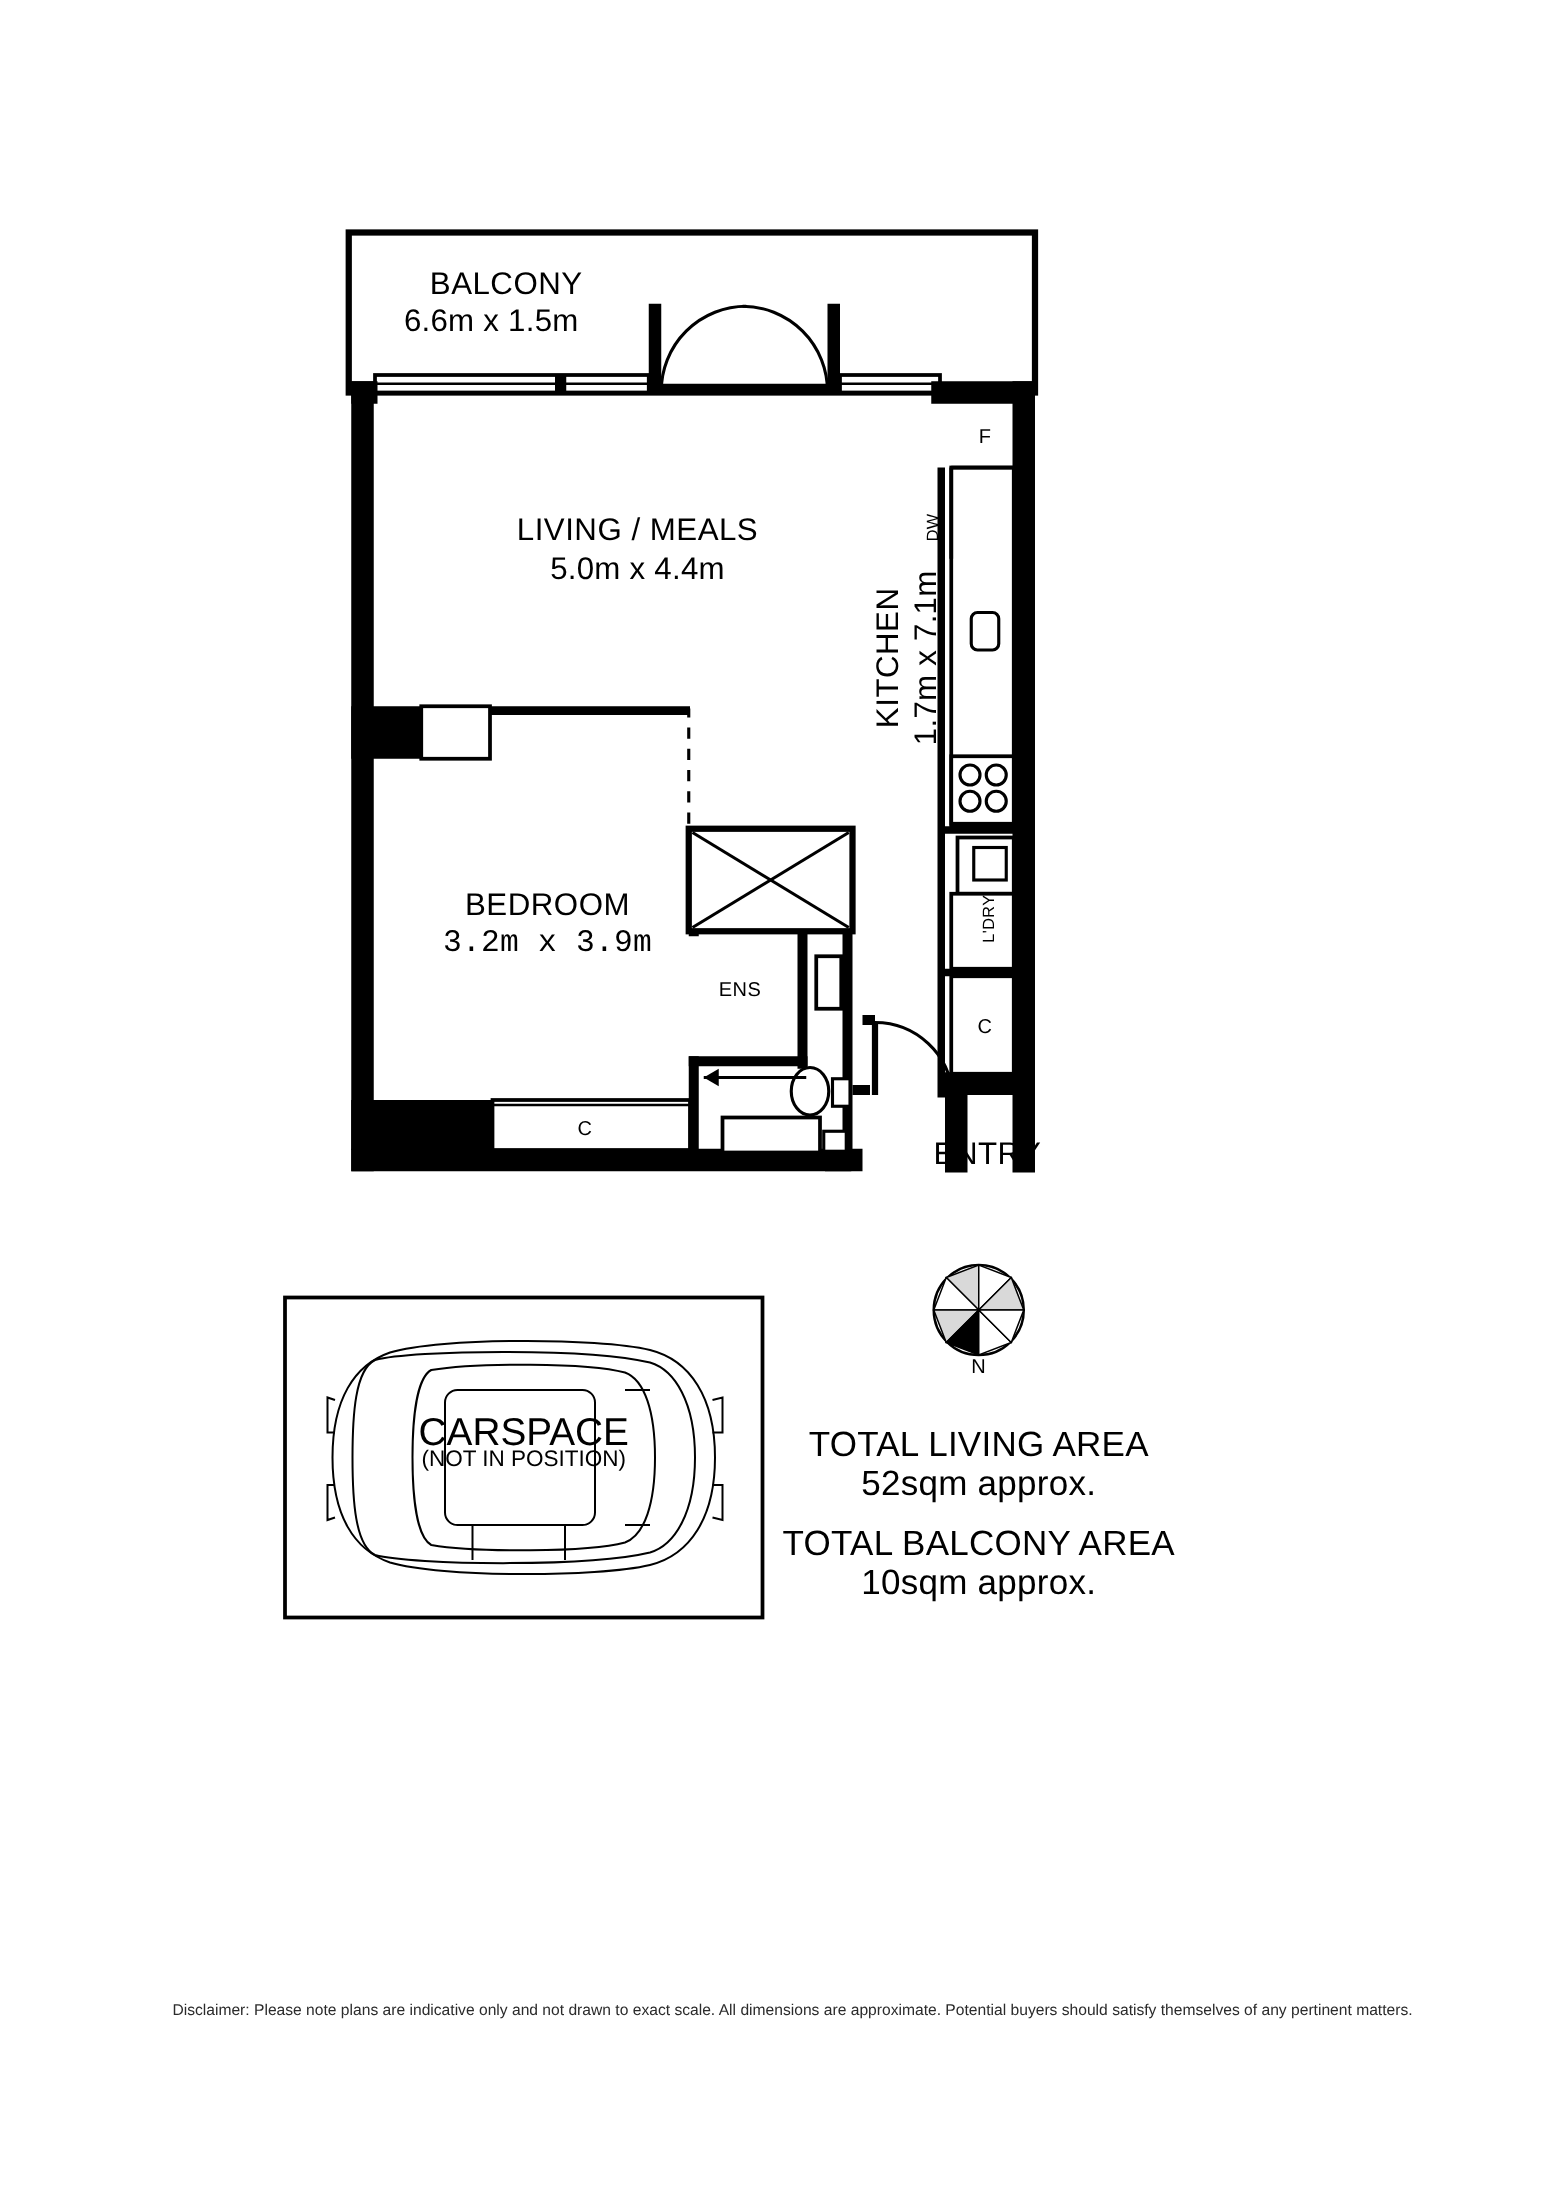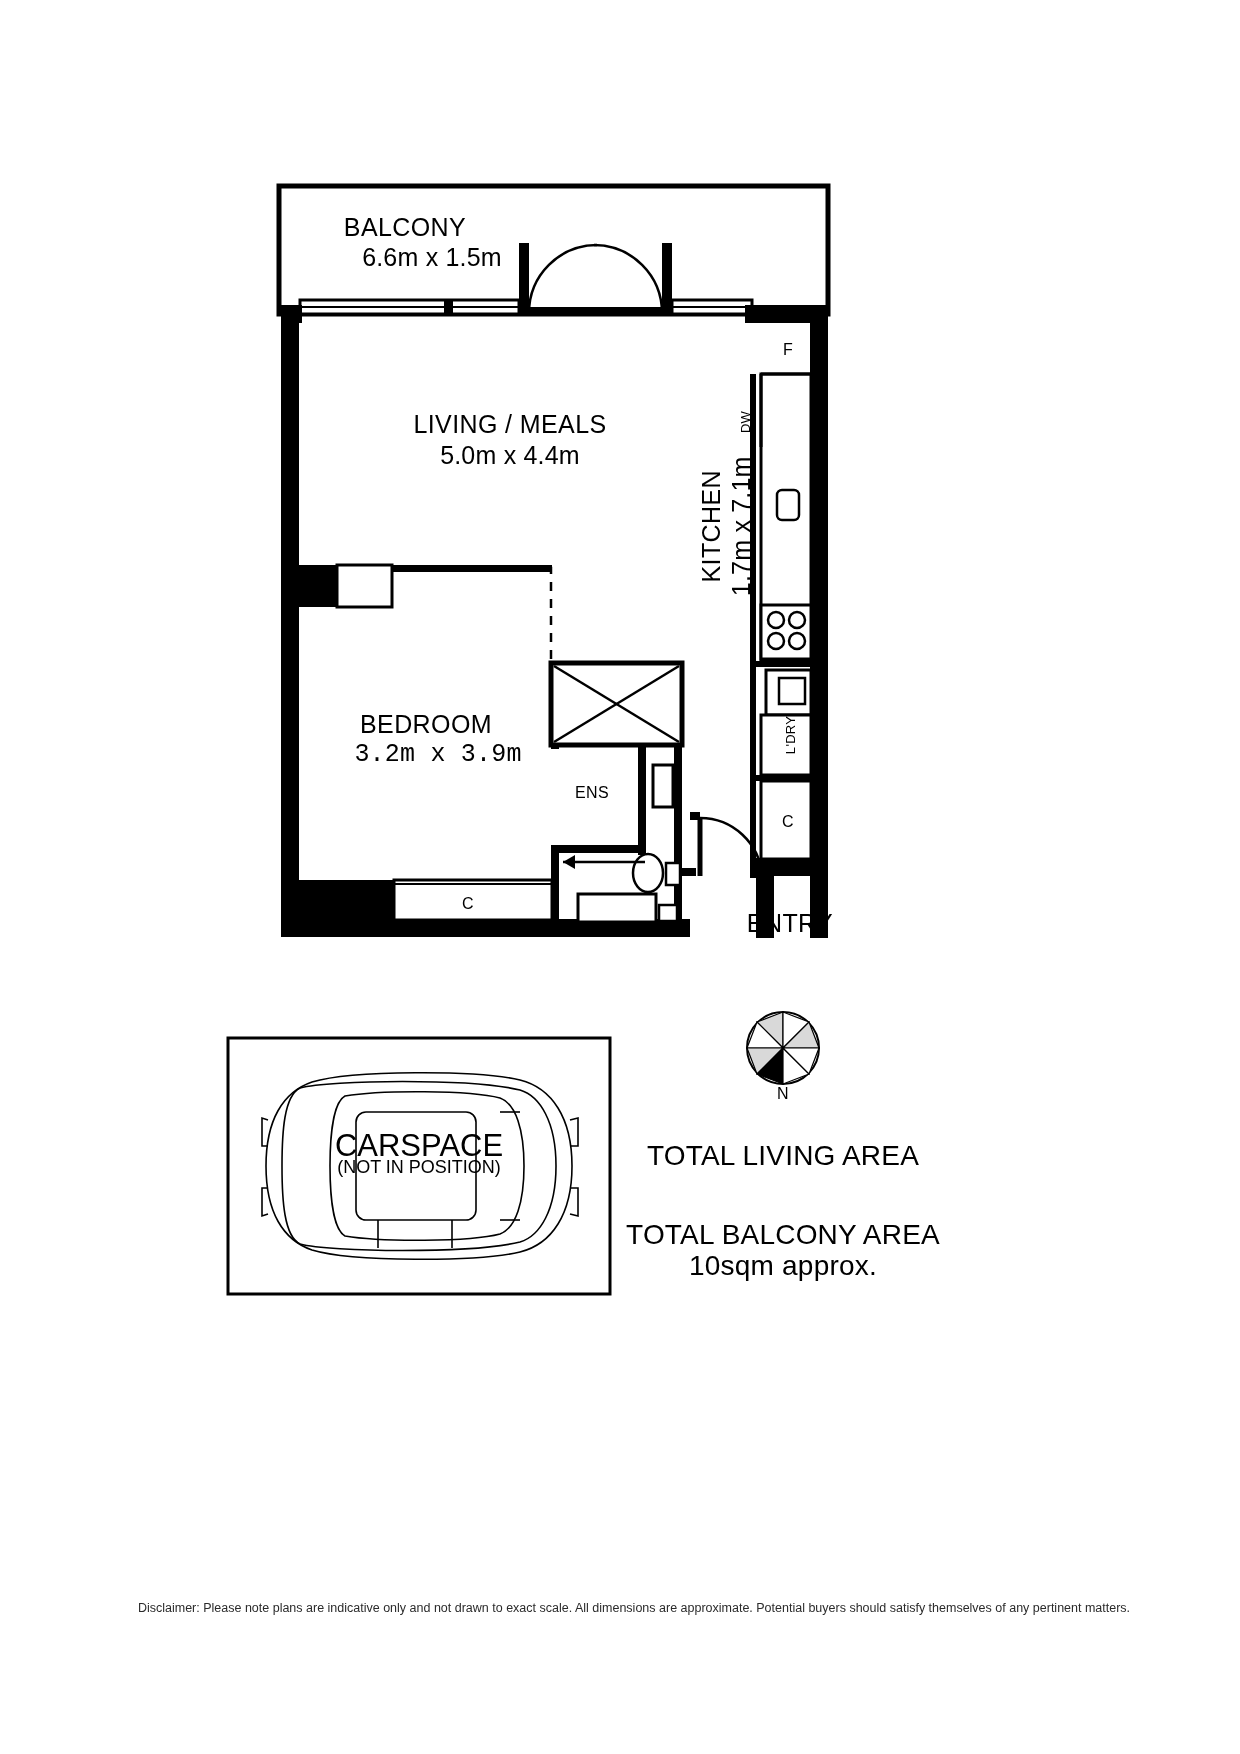--- a/index.html
+++ b/index.html
@@ -224,26 +224,26 @@
       <path d="M783 1048 L819 1048 L809 1022 Z" fill="#d9d9d9" stroke="#000000" stroke-width="1.2"></path>
       <path d="M783 1048 L747 1048 L757 1074 Z" fill="#d9d9d9" stroke="#000000" stroke-width="1.2"></path>
       <path d="M783 1048 L783 1084 L757 1074 Z" fill="#000000" stroke="#000000" stroke-width="1.2"></path>
       <path d="M783 1048 L783 1084 L809 1074 Z" fill="#ffffff" stroke="#000000" stroke-width="1.2"></path>
       <path d="M783 1048 L819 1048 L809 1074 Z" fill="#ffffff" stroke="#000000" stroke-width="1.2"></path>
     </g>
 
   </svg>
 
   <div class="lbl room-name" style="left:282px; top:212px; width:246px;">BALCONY</div>
-  <div class="lbl room-dims" style="left:282px; top:242px; width:222px;padding-left:39px;">6.6m x 1.5m</div>
+  <div class="lbl room-dims" style="left:282px; top:242px; width:222px;">6.6m x 1.5m</div>
 
   <div class="lbl room-name" style="left:378px; top:409px; width:264px;text-align:center;">LIVING / MEALS</div>
   <div class="lbl room-dims" style="left:378px; top:440px; width:264px;">5.0m x 4.4m</div>
 
-  <div class="lbl room-name" style="left:286px; top:709px; width:280px;">BEDROOM</div>
+  <div class="lbl room-name" style="left:298px; top:709px; width:280px;">BEDROOM</div>
   <div class="lbl room-dims" style="left:298px; top:740px; width:280px;font-family:Liberation Mono, monospace;">3.2m x 3.9m</div>
 
   <div class="lbl room-name rot90" style="left:601px; top:511px; width:220px;">KITCHEN</div>
   <div class="lbl room-dims rot90" style="left:631px; top:511px; width:220px;">1.7m x 7.1m</div>
 
   <div class="lbl small-cap" style="left:768px; top:340px; width:40px;">F</div>
 
   <div class="lbl tiny-cap rot90" style="left:716px; top:414px; width:60px;">DW</div>
 
   <div class="lbl tiny-cap rot90" style="left:763px; top:727px; width:56px;">L'DRY</div>
@@ -255,19 +255,20 @@
   <div class="lbl small-cap" style="left:450px; top:894px; width:36px;">C</div>
 
   <div class="lbl room-name" style="left:700px; top:908px; width:180px;">ENTRY</div>
 
   <div class="lbl small-cap" style="left:763px; top:1084px; width:40px;">N</div>
 
   <div class="lbl carspace-box-label" style="left:299px; top:1127px; width:240px;">CARSPACE</div>
   <div class="lbl carspace-sub" style="left:299px; top:1157px; width:240px;">(NOT IN POSITION)</div>
 
   <div class="lbl area-line" style="left:613px; top:1139px; width:340px;">TOTAL LIVING AREA</div>
+  <div class="lbl area-line" style="left:613px; top:1170px; width:340px;">52sqm approx.</div>
 
   <div class="lbl area-line" style="left:603px; top:1218px; width:360px;">TOTAL BALCONY AREA</div>
   <div class="lbl area-line" style="left:603px; top:1249px; width:360px;">10sqm approx.</div>
 
   <div class="disclaimer">Disclaimer: Please note plans are indicative only and not drawn to exact scale. All dimensions are approximate. Potential buyers should satisfy themselves of any pertinent matters.</div>
 
 </div>
 
 </body></html>

